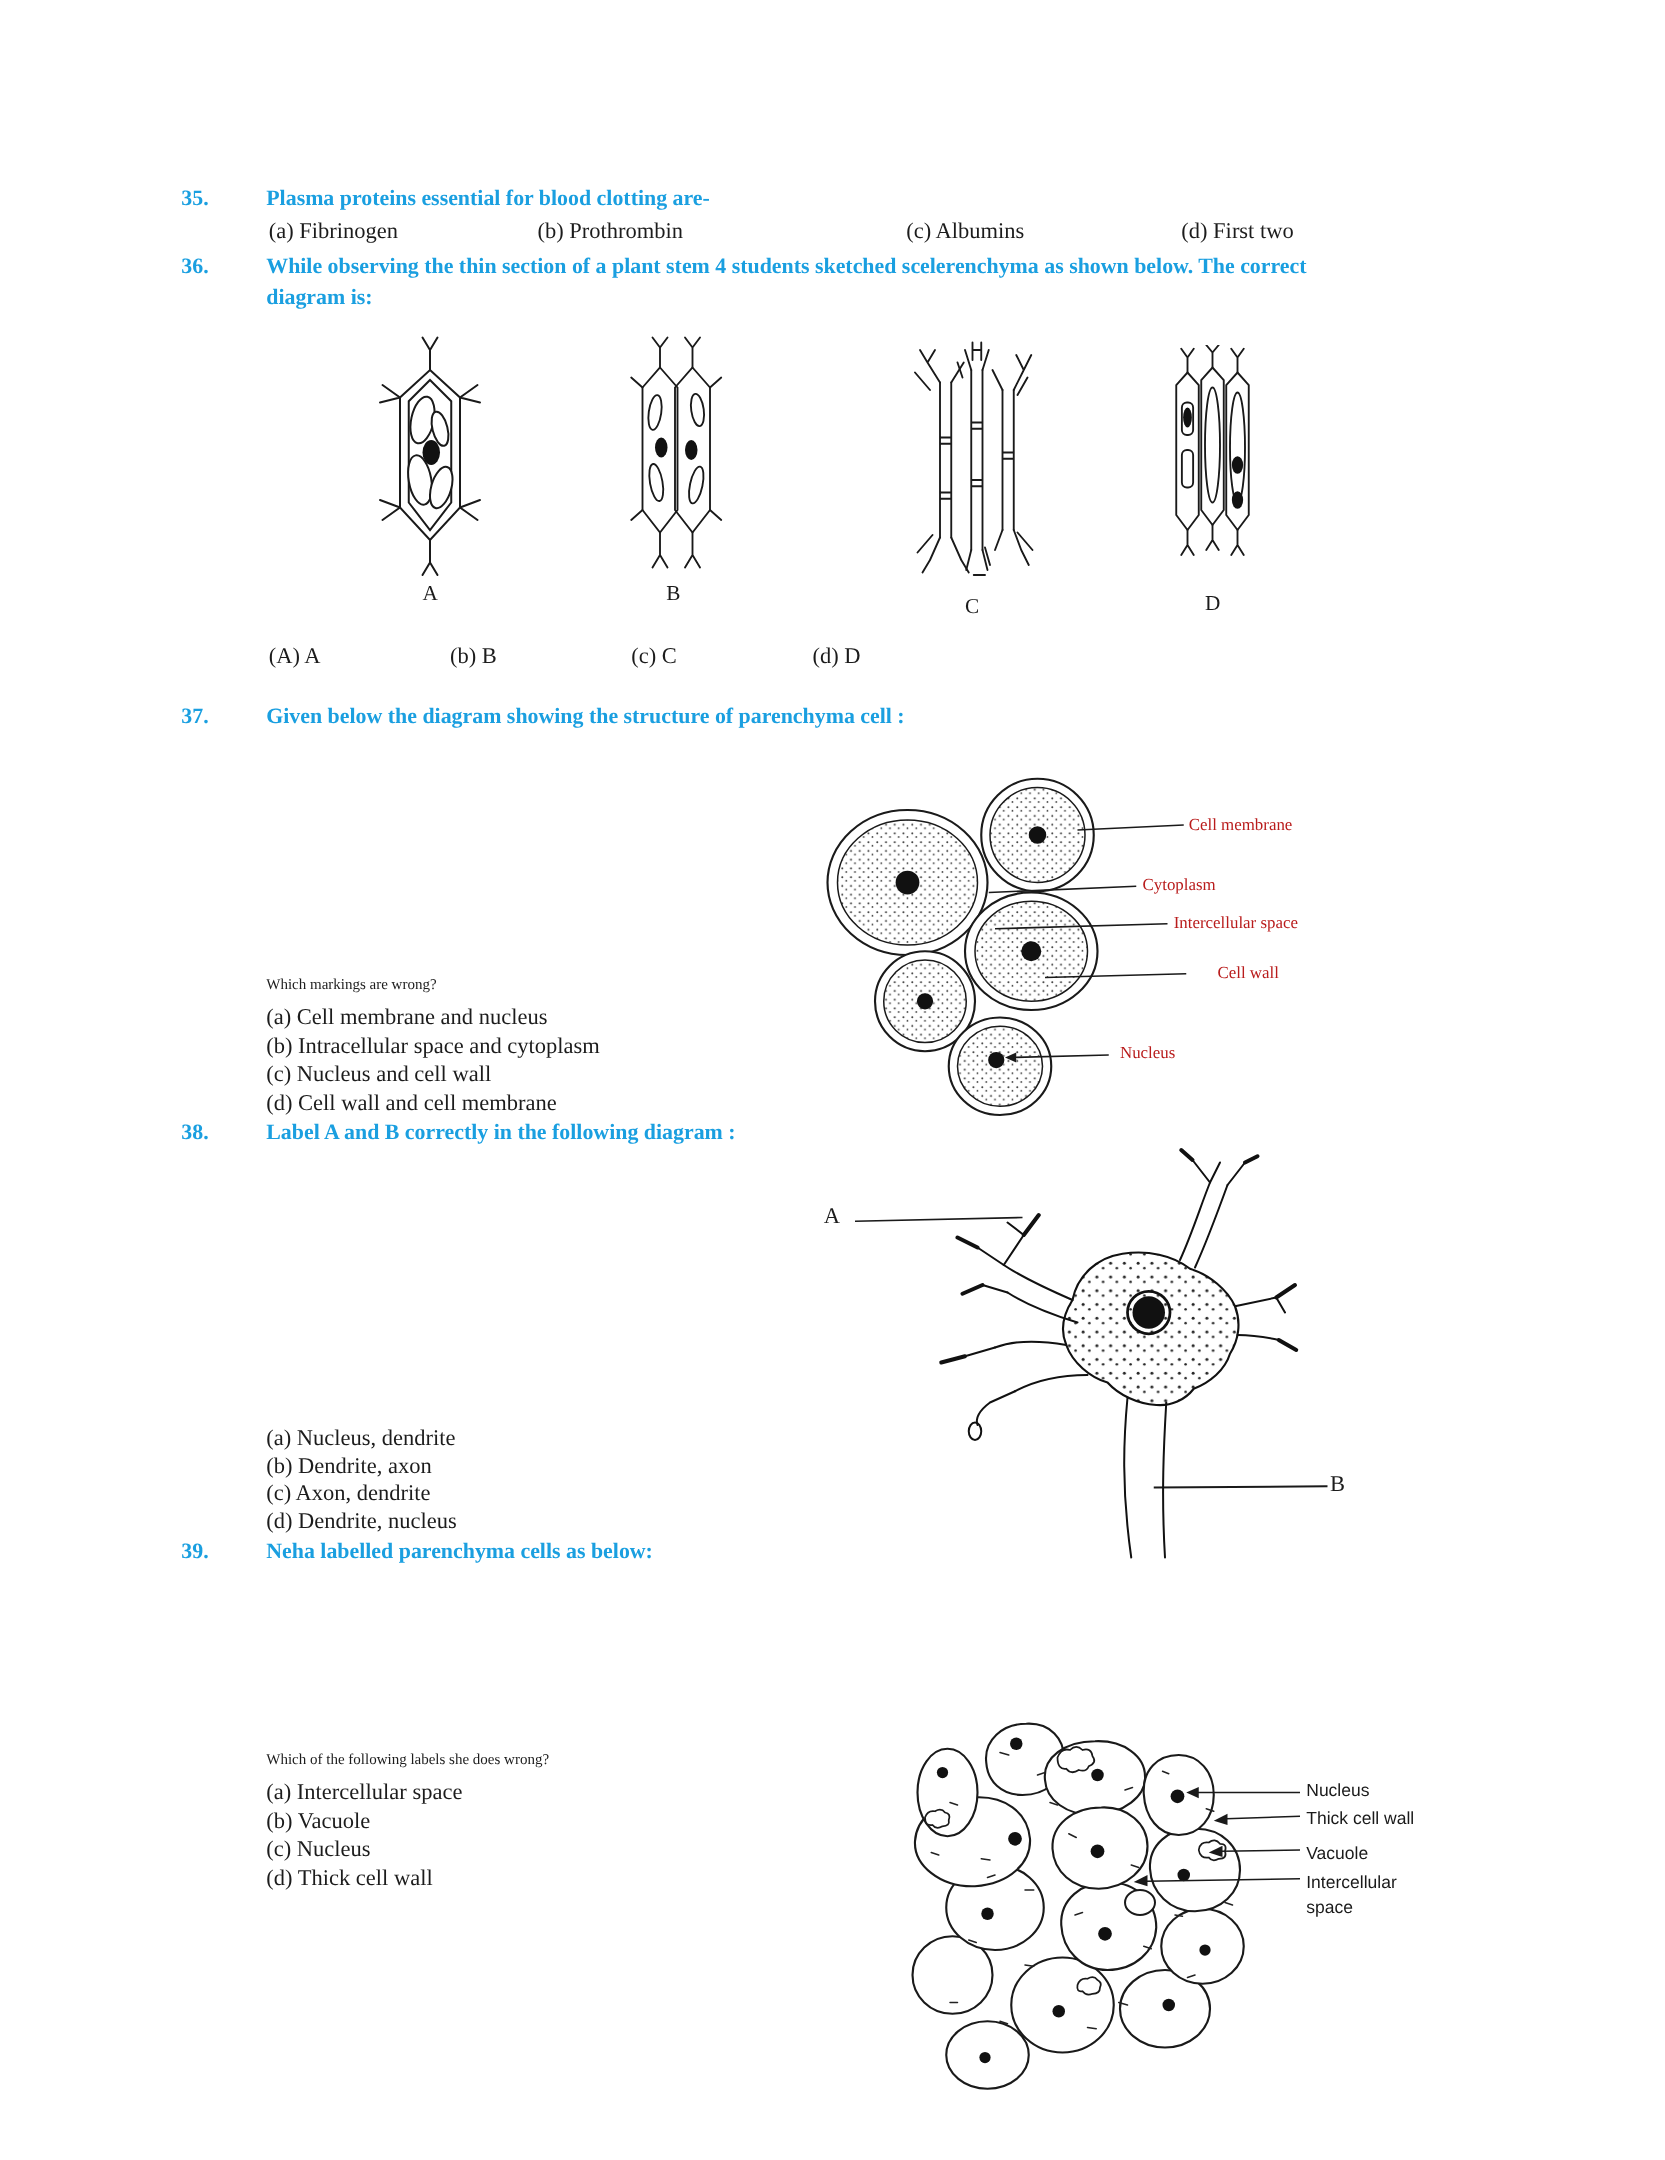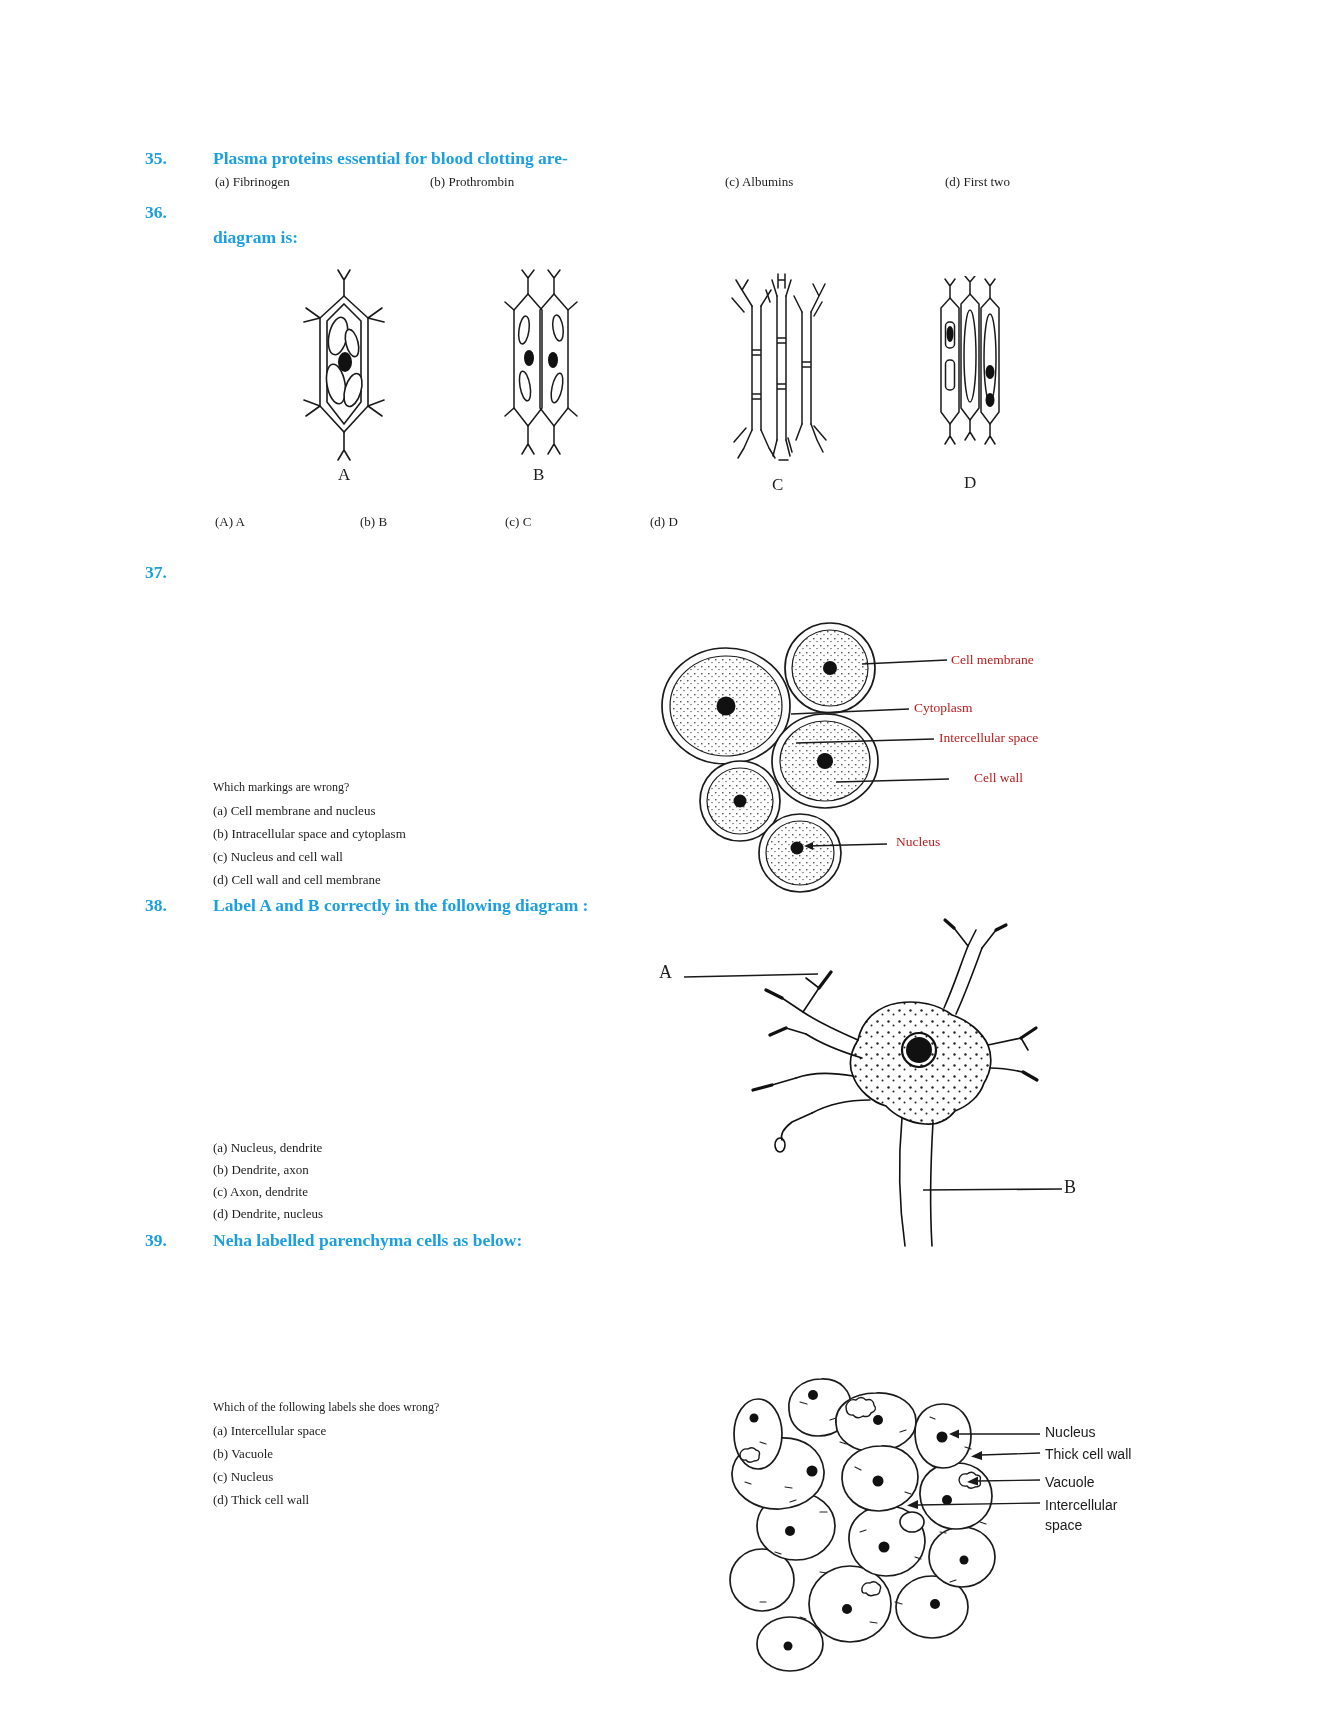--- a/index.html
+++ b/index.html
@@ -1,41 +1,42 @@
 <!DOCTYPE html>
 <html><head>
 <meta charset="utf-8">
 <style>
   html,body{margin:0;padding:0;background:#e8e8e8;}
   #page{position:relative;width:1332px;height:1728px;background:#ffffff;overflow:hidden;
         font-family:"Liberation Serif", serif;color:#1f1f1f;}
   .qnum{position:absolute;font-weight:bold;font-size:17.5px;color:#1a9fe0;text-align:right;}
   .qtitle{position:absolute;font-weight:bold;font-size:17.5px;color:#1a9fe0;white-space:nowrap;}
   .body-text{position:absolute;font-size:12px;color:#1c1c1c;white-space:nowrap;}
-  .opt{position:absolute;font-size:13px;color:#1c1c1c;white-space:nowrap;}
+  .opt{position:absolute;font-size:18px;color:#1c1c1c;white-space:nowrap;}
   .sketch-label{position:absolute;font-size:17px;color:#1c1c1c;}
   .diag-label-serif{position:absolute;font-size:13.5px;color:#b91c1c;white-space:nowrap;}
   .diag-label-sans{position:absolute;font-family:"Liberation Sans",sans-serif;font-size:14px;color:#1a1a1a;white-space:nowrap;}
   .neuron-label{position:absolute;font-size:18px;color:#1c1c1c;}
   svg{position:absolute;}
   svg *{vector-effect:none;}
 </style>
 </head>
 <body>
 
 <div id="page">
 
   <div class="qnum" style="left:145px;top:148px">35.</div>
   <div class="qtitle" style="left:213px;top:148px">Plasma  proteins essential for blood clotting are-</div>
   <div class="opt" style="left:215px;top:174px">(a) Fibrinogen</div>
   <div class="opt" style="left:430px;top:174px">(b) Prothrombin</div>
   <div class="opt" style="left:725px;top:174px">(c) Albumins</div>
   <div class="opt" style="left:945px;top:174px">(d) First two</div>
 
   <div class="qnum" style="left:145px;top:202px">36.</div>
+  <div class="qtitle" style="left:213px;top:202px">While observing the thin section of a plant stem 4 students sketched scelerenchyma as shown below. The correct</div>
   <div class="qtitle" style="left:213px;top:227px">diagram is:</div>
 
   <svg style="left:300px;top:266px" width="88" height="196" viewBox="0 0 88 196">
     <g stroke="#1a1a1a" stroke-width="1.6" fill="none" stroke-linecap="round">
       <path d="M44,14 V30 M38,4 L44,14 M50,4 L44,14"></path>
       <path d="M44,30 L68,52 L68,140 L44,166 L20,140 L20,52 Z"></path>
       <path d="M44,38 L61,55 L61,136 L44,158 L27,136 L27,55 Z"></path>
       <path d="M44,166 V184 M38,194 L44,184 M50,194 L44,184"></path>
       <path d="M68,52 L82,42 M68,52 L84,56 M20,52 L6,42 M20,52 L4,56"></path>
       <path d="M68,140 L84,134 M68,140 L82,150 M20,140 L4,134 M20,140 L6,150"></path>
@@ -99,20 +100,21 @@
   <div class="sketch-label" style="left:533px;top:465px">B</div>
   <div class="sketch-label" style="left:772px;top:475px">C</div>
   <div class="sketch-label" style="left:964px;top:473px">D</div>
 
   <div class="opt" style="left:215px;top:514px">(A) A</div>
   <div class="opt" style="left:360px;top:514px">(b) B</div>
   <div class="opt" style="left:505px;top:514px">(c) C</div>
   <div class="opt" style="left:650px;top:514px">(d) D</div>
 
   <div class="qnum" style="left:145px;top:562px">37.</div>
+  <div class="qtitle" style="left:213px;top:562px">Given below the diagram showing the structure of parenchyma cell :</div>
 
   <svg style="left:595px;top:560px" width="450" height="340" viewBox="0 0 450 340">
     <defs>
       <pattern id="p37" width="7" height="7" patternUnits="userSpaceOnUse">
         <circle cx="1.8" cy="1.8" r="0.8" fill="#333"></circle>
         <circle cx="5" cy="4.6" r="0.7" fill="#333"></circle>
       </pattern>
     </defs>
     <g stroke="#1a1a1a" stroke-width="1.7" fill="#fff">
       <ellipse cx="131" cy="146" rx="64" ry="58"></ellipse>

